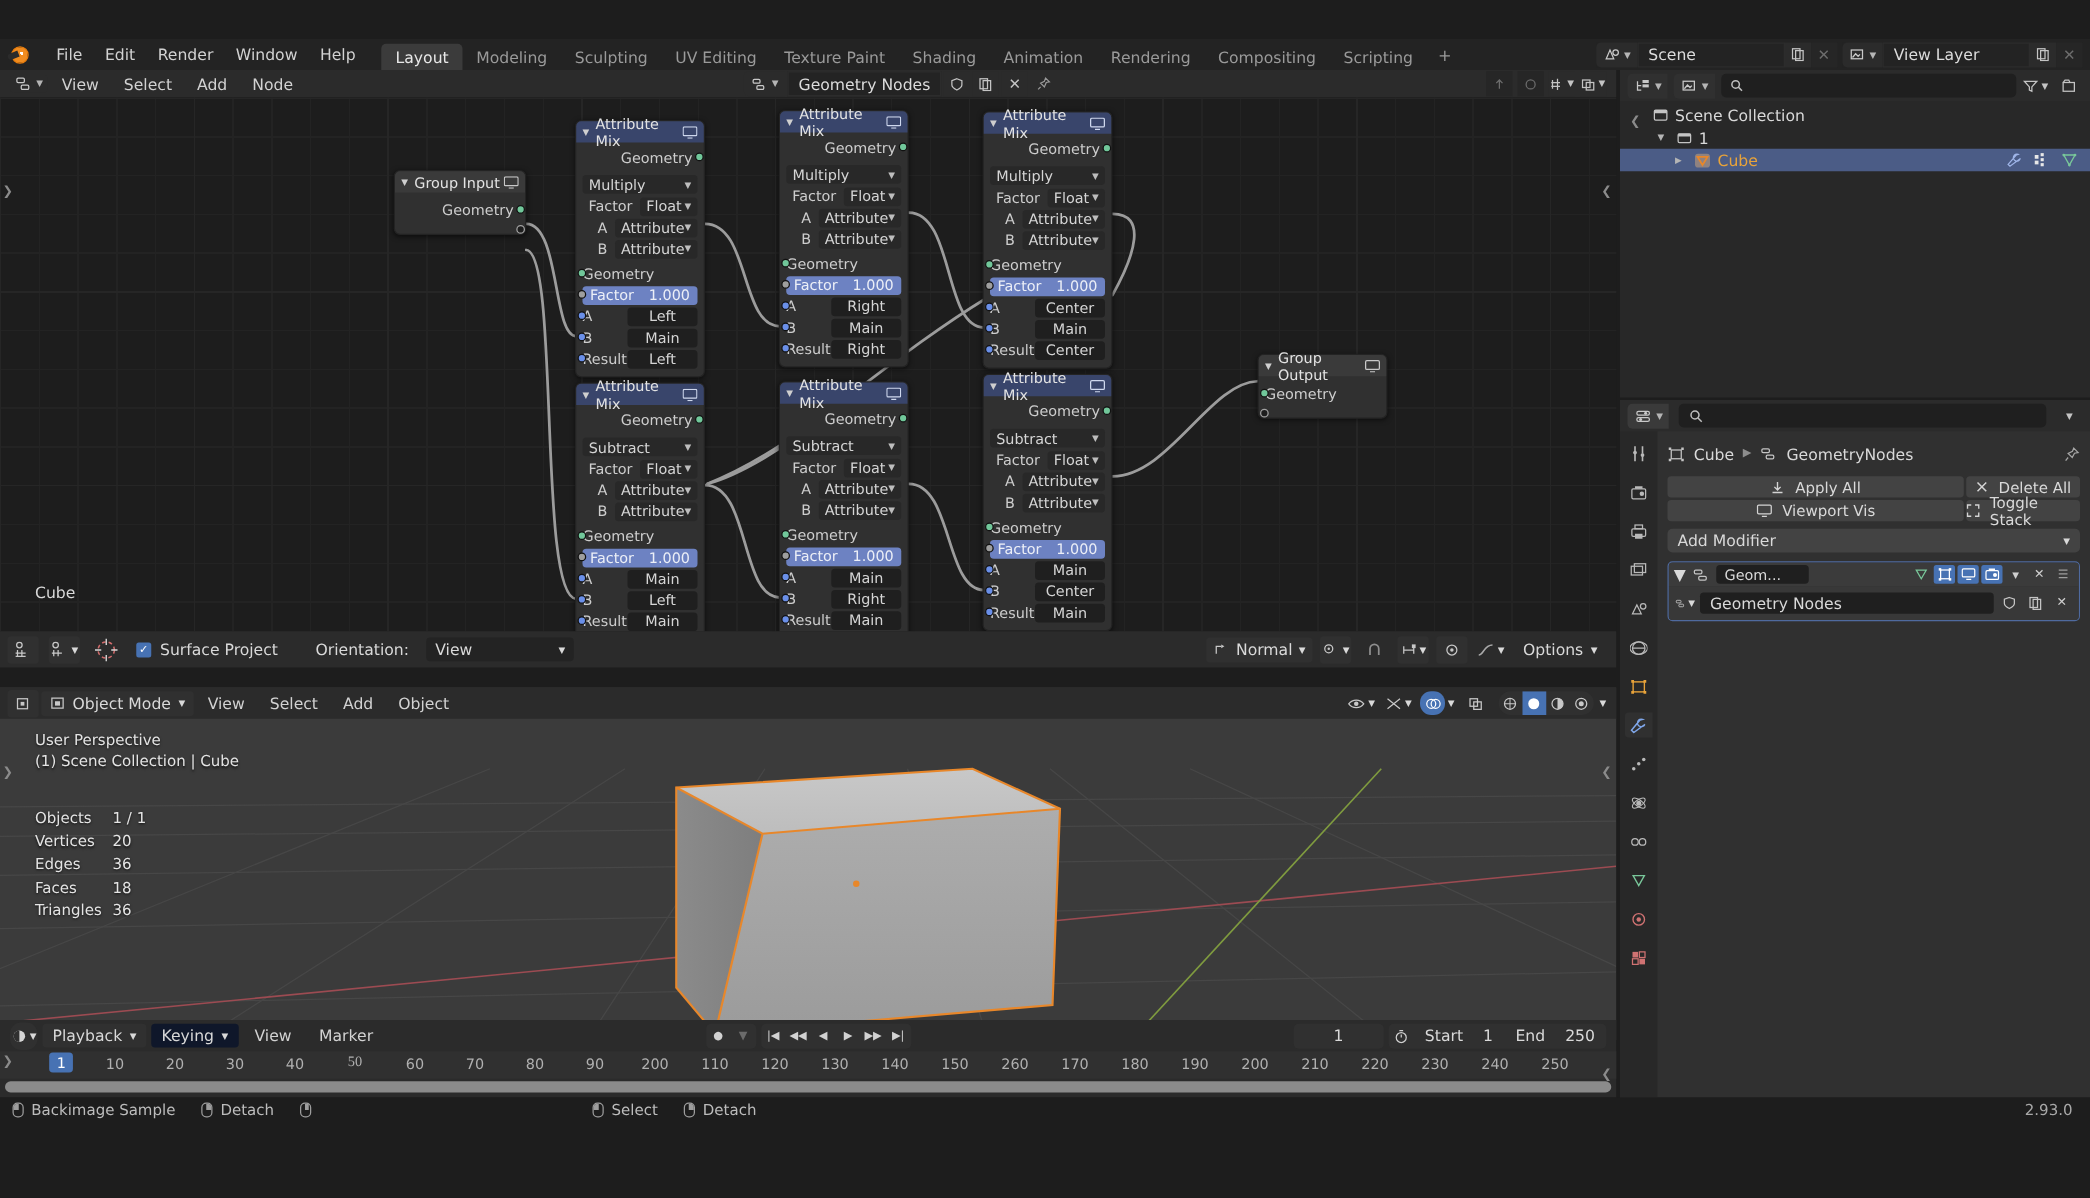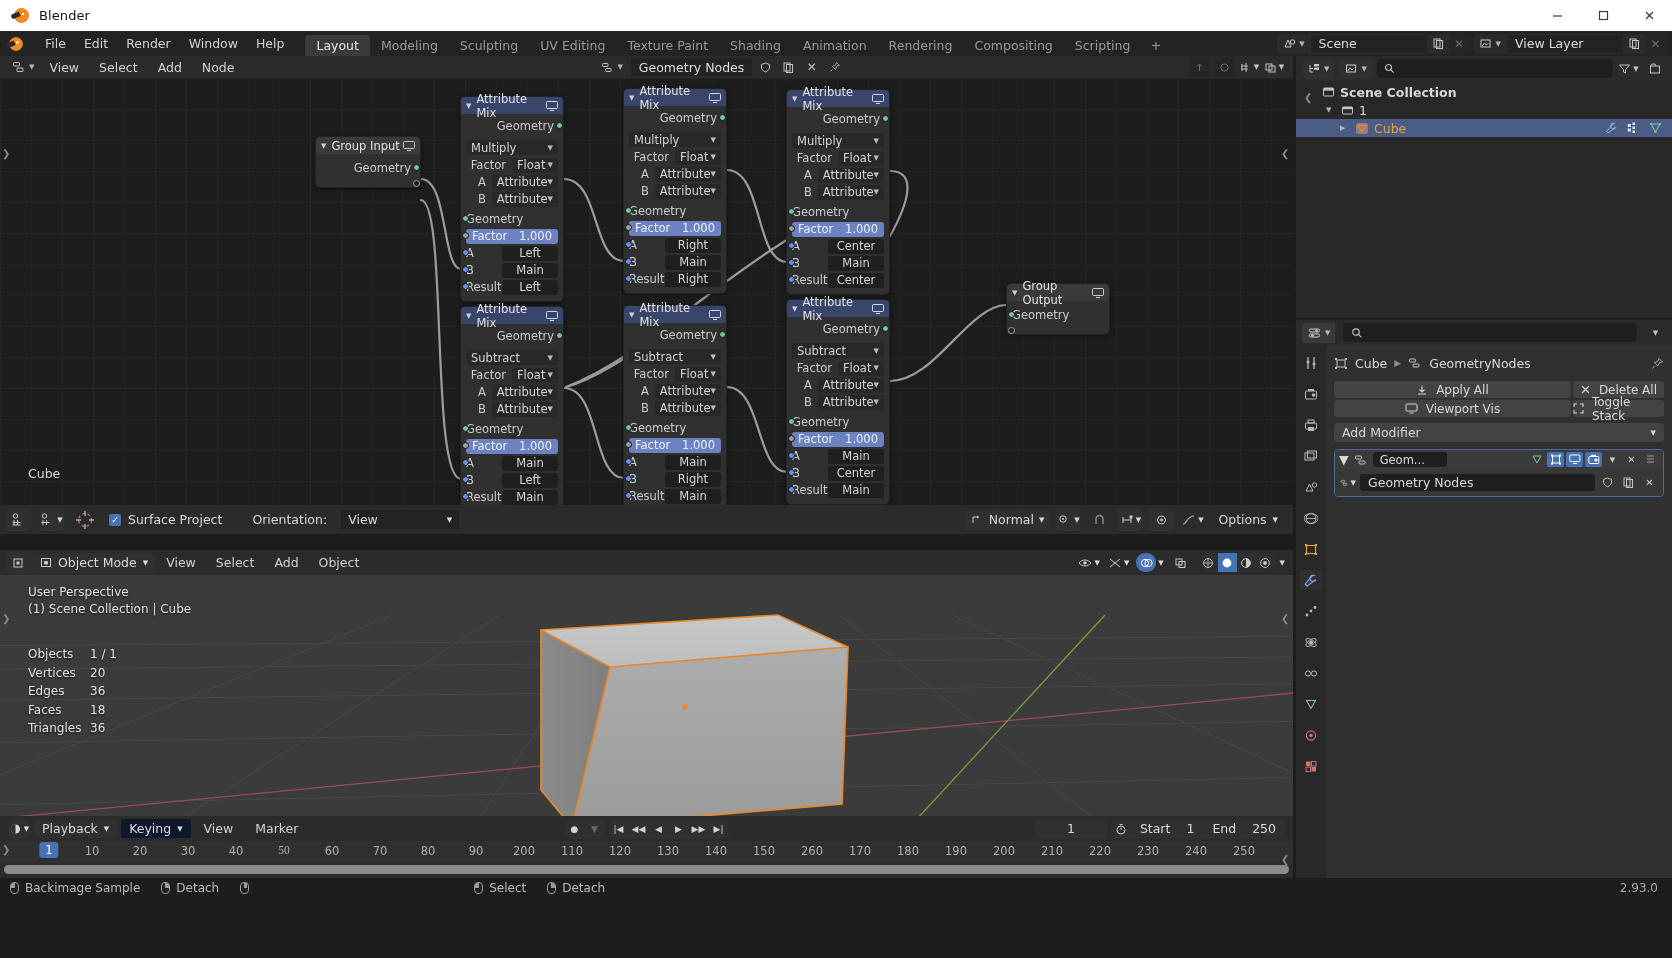--- a/index.html
+++ b/index.html
@@ -214,44 +214,20 @@
   
   .edge-arrow { position:absolute; color:#8b8b8b; font-size:10px; }
   svg.icn { display:block; }
   .ico { display:inline-flex; align-items:center; justify-content:center; }
 </style>
 </head>
 <body>
 
 <div class="app">
 
-  <div class="titlebar">
-    <div class="tb-icon">
-      <div class="blender-logo"></div>
-    </div>
-    <span class="tb-title">Blender</span>
-    <div class="tb-btns">
-      <div class="tb-btn">
-        <svg class="icn" width="13" height="13" viewBox="0 0 13 13">
-            <line x1="2" y1="7" x2="11" y2="7" stroke="#3a3a3a" stroke-width="1.2"></line>
-          </svg>
-      </div>
-      <div class="tb-btn">
-        <svg class="icn" width="13" height="13" viewBox="0 0 13 13">
-            <rect x="2.5" y="2.5" width="8" height="8" fill="none" stroke="#3a3a3a" stroke-width="1.2"></rect>
-          </svg>
-      </div>
-      <div class="tb-btn close-btn">
-        <svg class="icn" width="13" height="13" viewBox="0 0 13 13">
-            <line x1="3" y1="3" x2="10" y2="10" stroke="#3a3a3a" stroke-width="1.2"></line>
-            <line x1="10" y1="3" x2="3" y2="10" stroke="#3a3a3a" stroke-width="1.2"></line>
-          </svg>
-      </div>
-    </div>
-  </div>
 
   <div class="topbar">
     <div class="tbar-logo">
       <div class="blender-logo" style="width:14px;height:14px;margin-top:3px;"></div>
     </div>
     <div class="menu-item">File</div>
     <div class="menu-item">Edit</div>
     <div class="menu-item">Render</div>
     <div class="menu-item">Window</div>
     <div class="menu-item">Help</div>
@@ -1255,21 +1231,21 @@
         </div>
         <div class="smallbtn" style="background:transparent;">
           <svg class="icn" width="13" height="12" viewBox="0 0 13 12">
               <rect x="1.5" y="3" width="9" height="7" fill="none" stroke="#c4c4c4" stroke-width="1"></rect>
               <path d="M1.5 3 L3 1 H6 L7 3" fill="none" stroke="#c4c4c4" stroke-width="1"></path>
             </svg>
         </div>
       </div>
     </div>
     <div class="ol-rows">
-      <div class="ol-row" style="padding-left:26px;font-weight:bold;">
+      <div class="ol-row" style="padding-left:26px;">
         <span class="ico">
           <svg class="icn" width="13" height="12" viewBox="0 0 13 12">
               <rect x="1.5" y="2" width="10" height="8" rx="1" fill="none" stroke="#c4c4c4" stroke-width="1"></rect>
               <rect x="1.5" y="2" width="10" height="2.6" fill="#c4c4c4"></rect>
             </svg>
         </span>
         <span>Scene Collection</span>
       </div>
       <div class="ol-row" style="padding-left:30px;">
         <span class="tri">▼</span>

